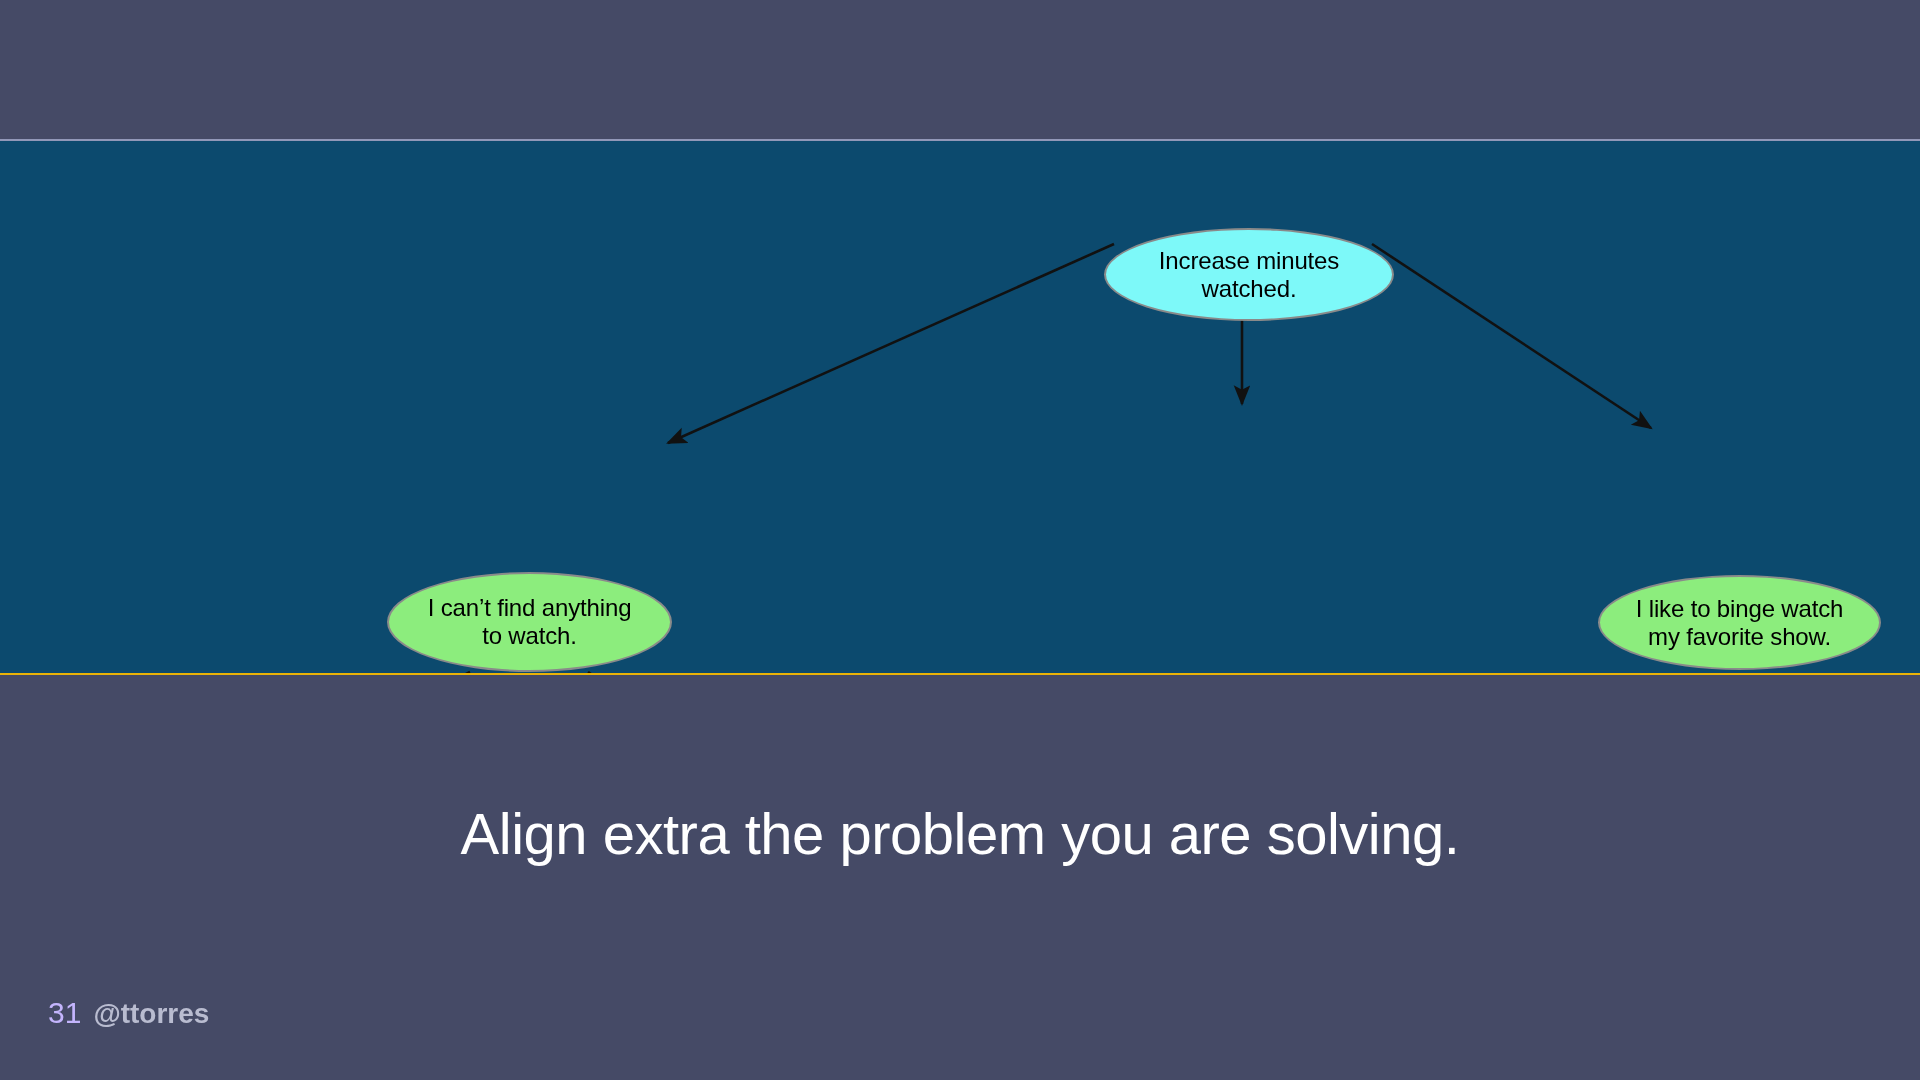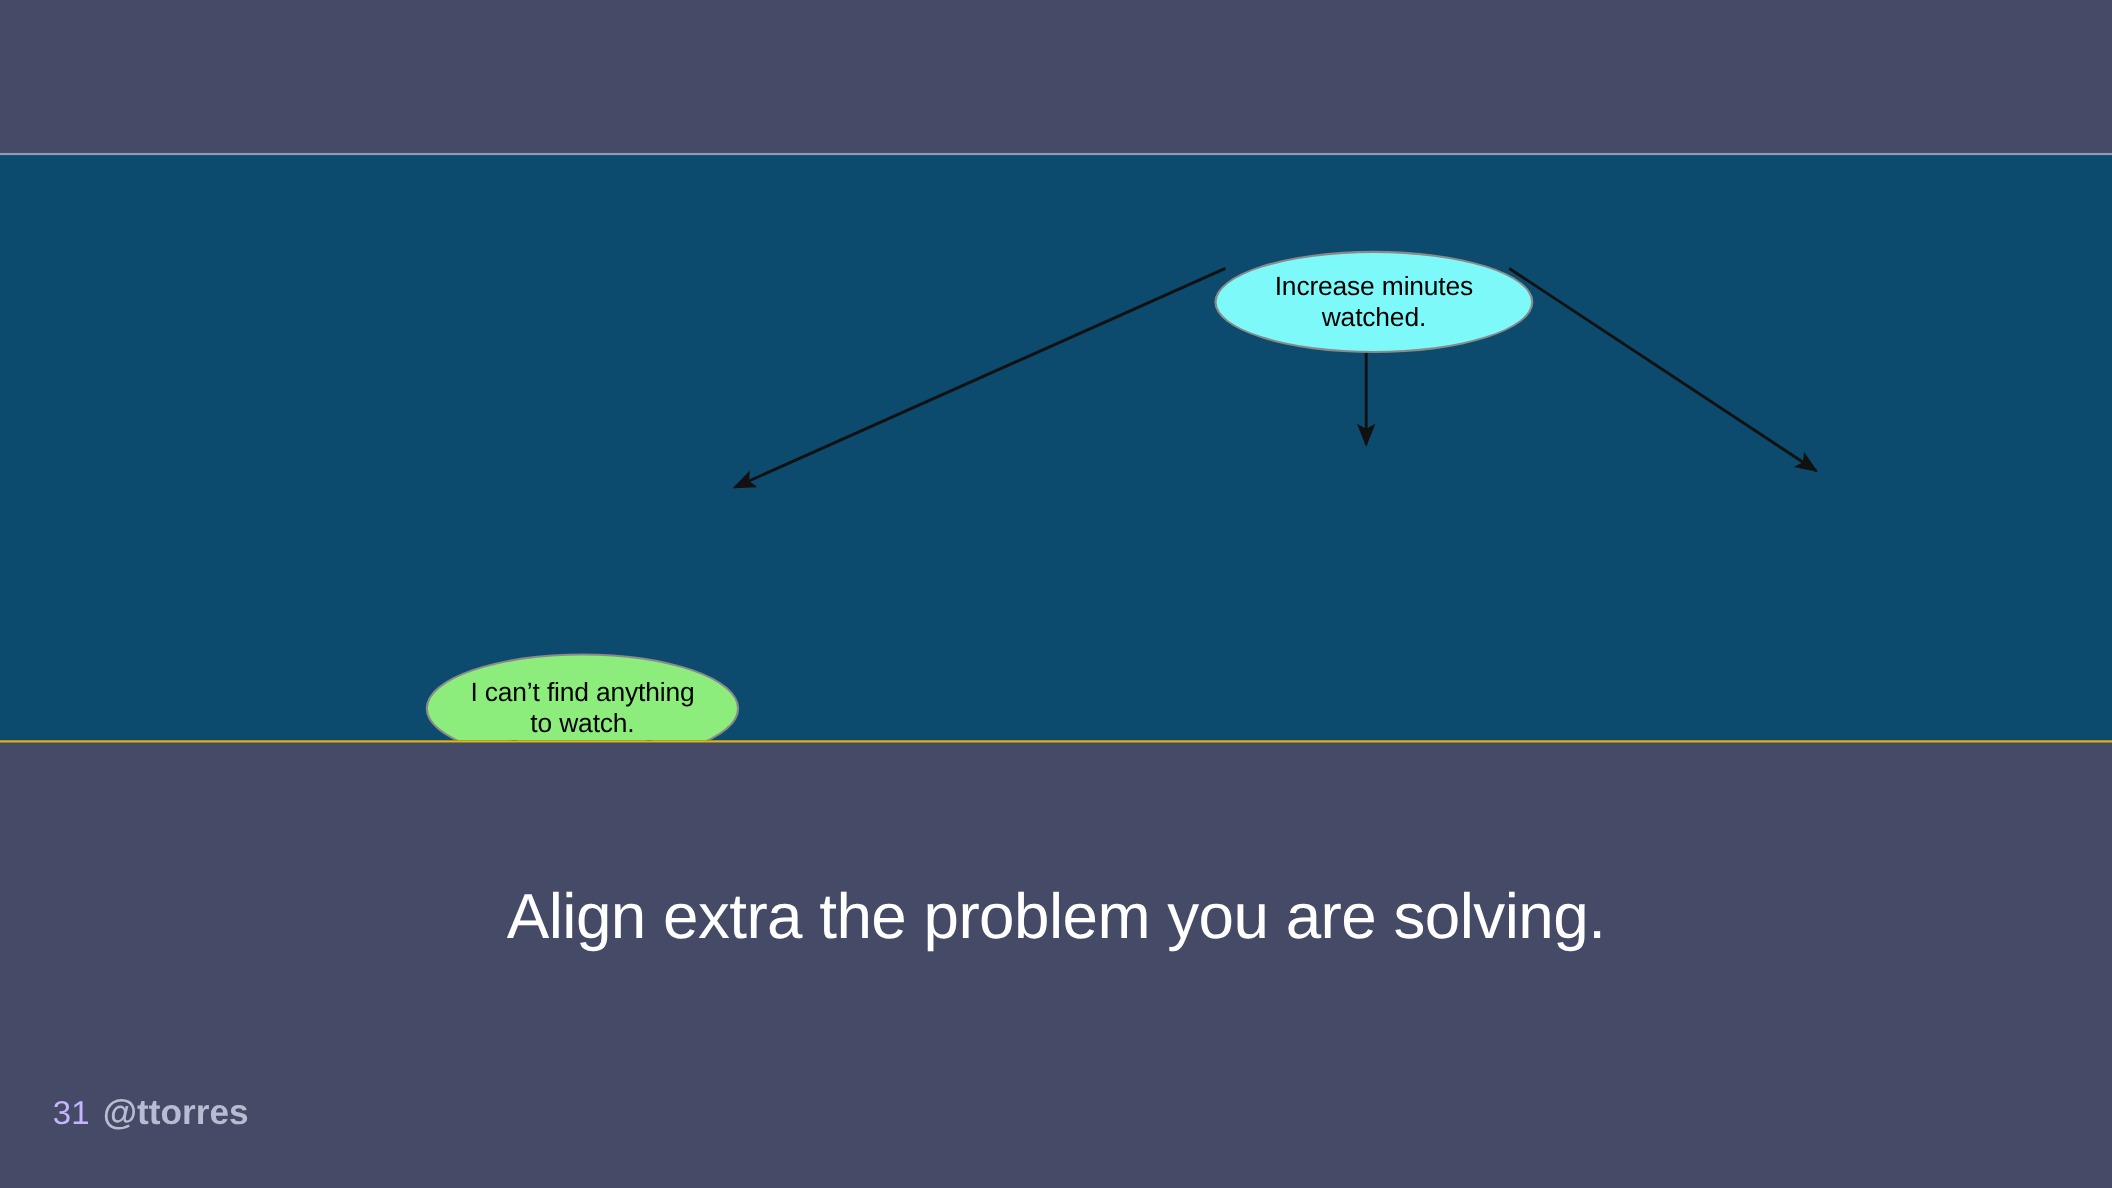--- a/index.html
+++ b/index.html
@@ -102,21 +102,21 @@
     align-items: baseline;
     gap: 12px;
   }
   .footer .page-num {
     color: #c4b5fd;
     font-size: 30px;
     font-weight: 400;
   }
   .footer .handle {
     color: #b9bcd0;
-    font-size: 32px;
+    font-size: 28px;
     font-weight: bold;
   }
 </style>
 </head>
 <body>
 
 <div class="slide">
 
   <div class="canvas-band">
     <div class="diagram">
@@ -137,26 +137,30 @@
           <line x1="1187" y1="535" x2="1149" y2="620"></line>
           <line x1="1300" y1="535" x2="1345" y2="620"></line>
         </g>
       </svg>
 
       <div class="node root" style="left:1104px; top:87px; width:290px; height:93px;">
         <span class="node-label">Increase minutes
 watched.</span>
       </div>
 
-      <div class="node green" style="left:387px; top:453px; width:285px; height:100px;">
+      <div class="node green" style="left:387px; top:431px; width:285px; height:100px;">
         <span class="node-label">I can’t find anything
 to watch.</span>
       </div>
 
 
+      <div class="node green" style="left:1598px; top:434px; width:283px; height:95px;">
+        <span class="node-label">I like to binge watch
+my favorite show.</span>
+      </div>
 
       <div class="node green" style="left:44px; top:640px; width:285px; height:100px;">
         
       </div>
 
       <div class="node green" style="left:341px; top:632px; width:285px; height:110px;">
         
       </div>
 
       <div class="node green" style="left:634px; top:640px; width:285px; height:100px;">

